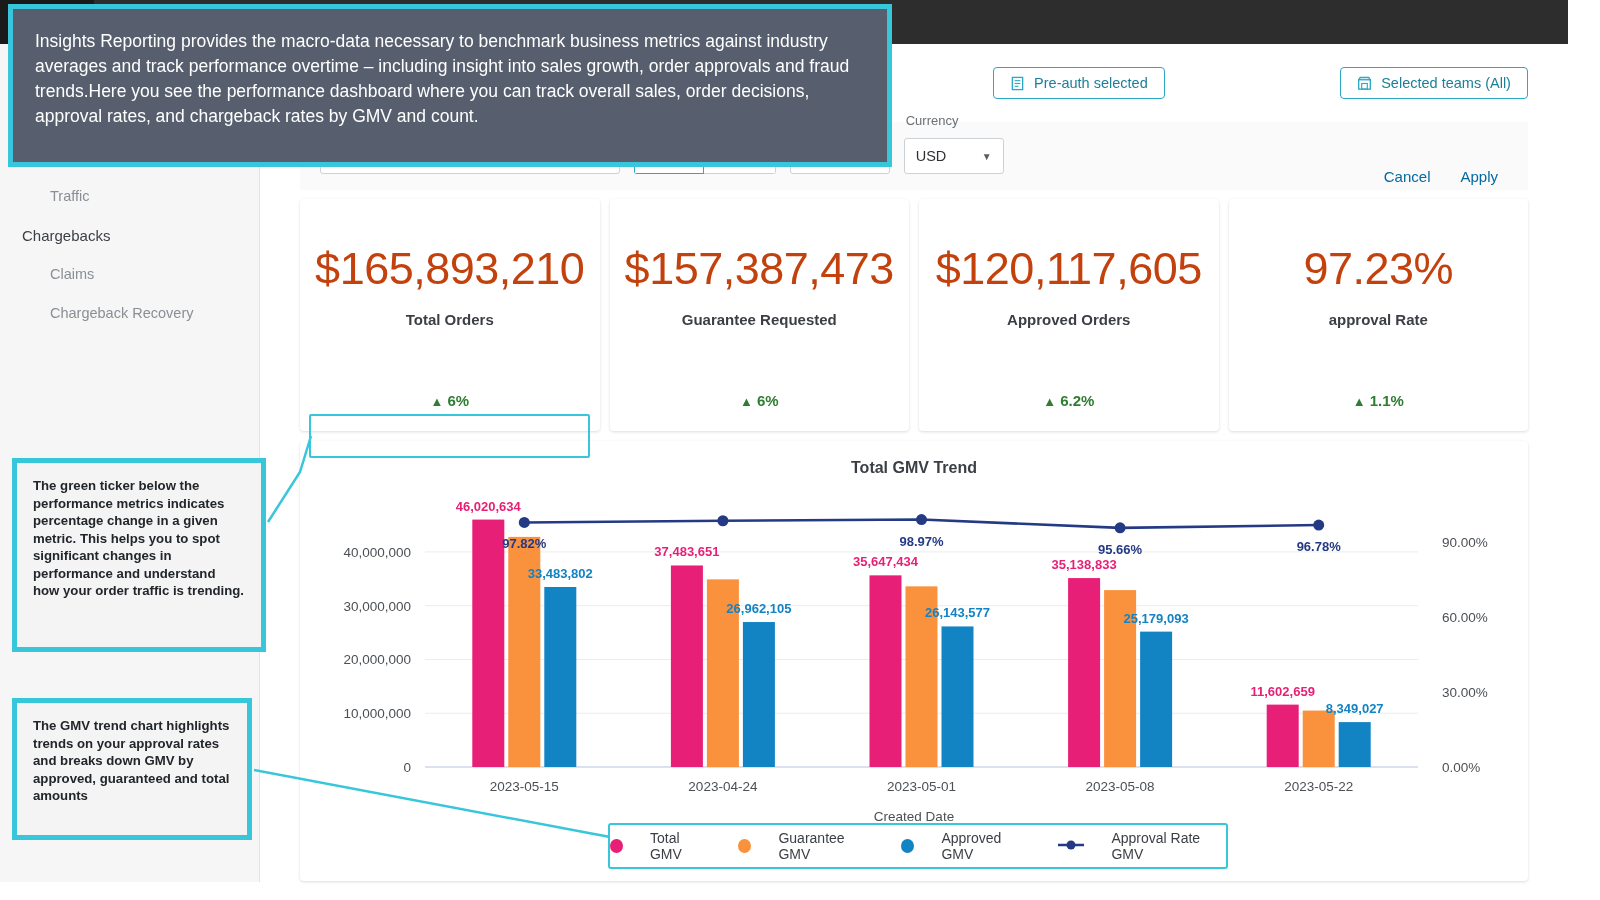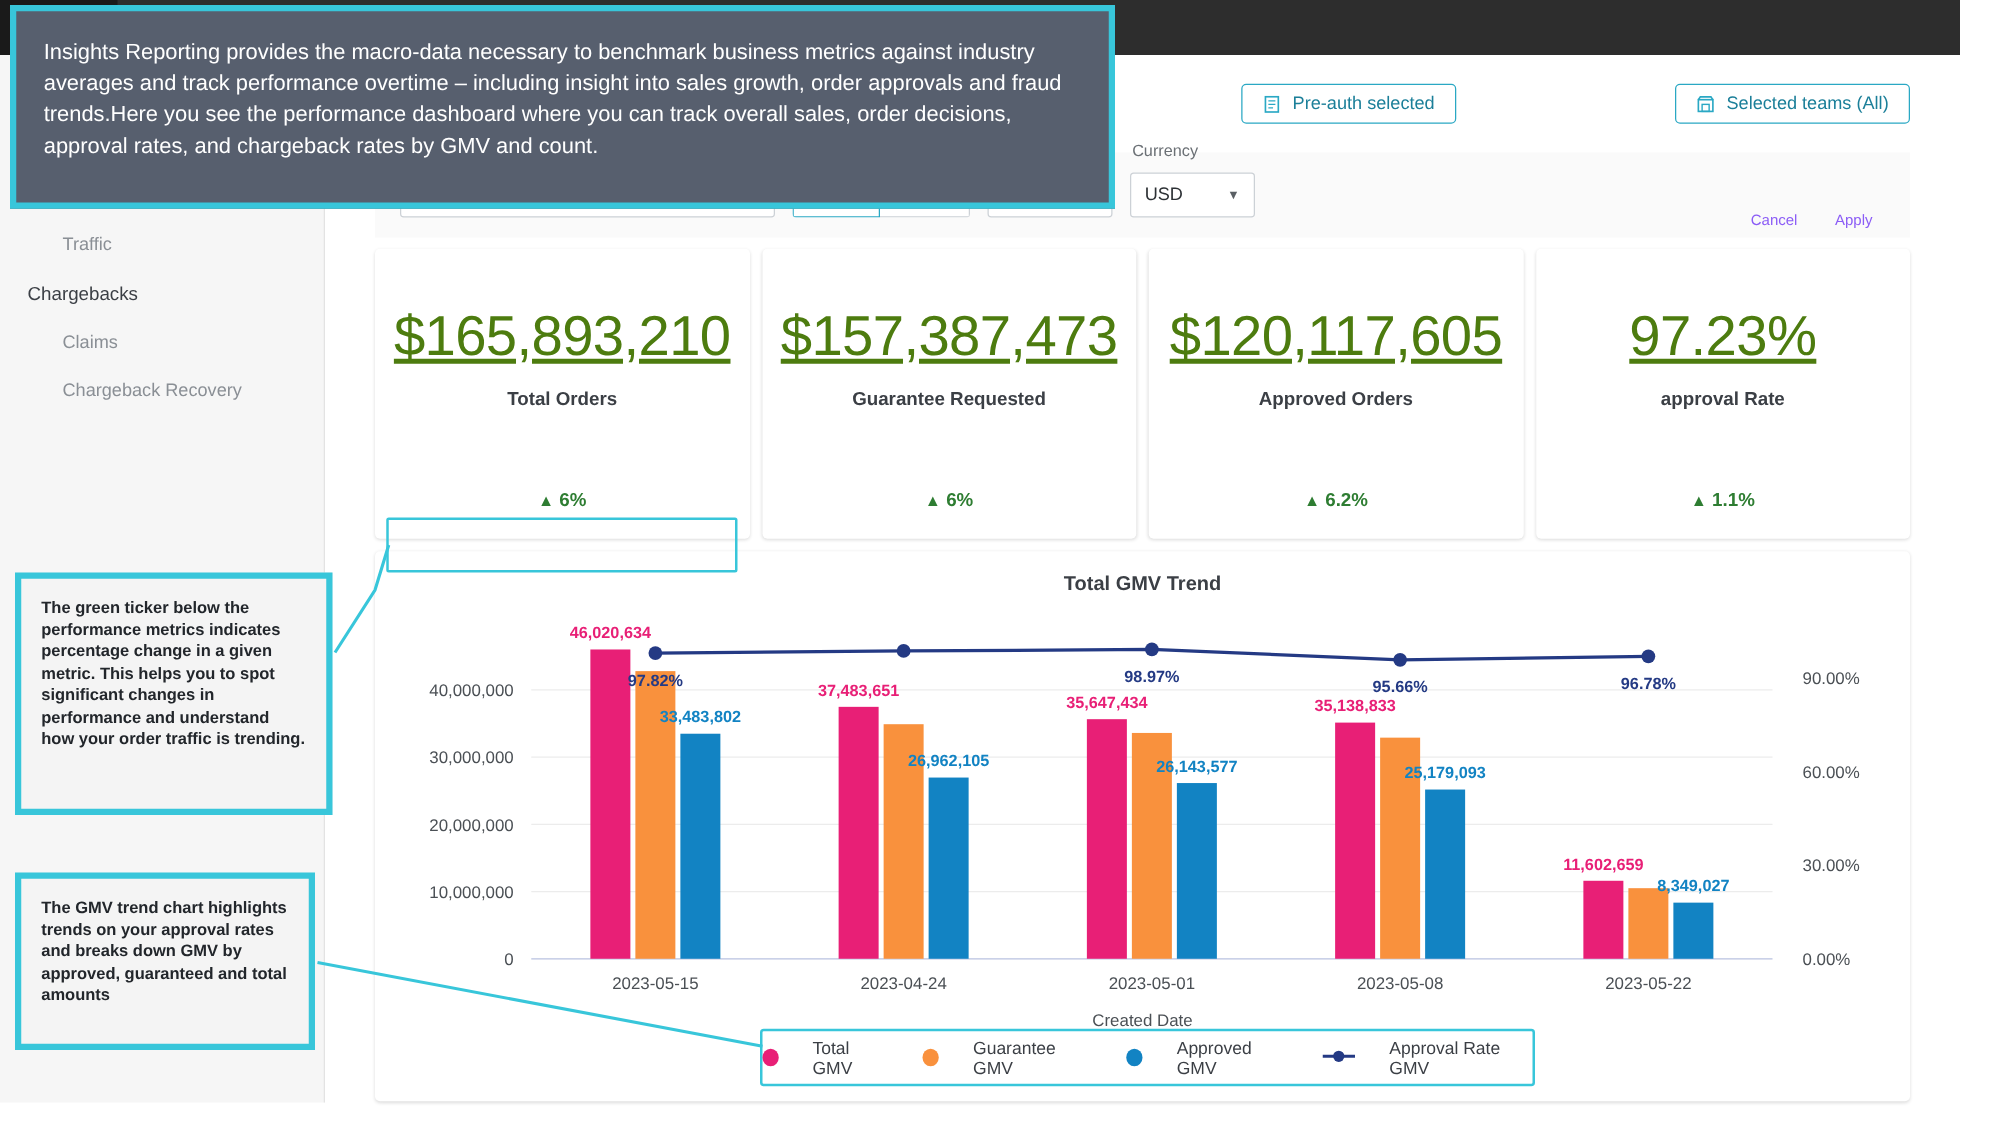--- a/index.html
+++ b/index.html
@@ -86,34 +86,34 @@
     border: 1px solid #ccd1d6; border-radius: 3px; background: #ffffff;
     font-size: 14.5px; color: #2d3135;
   }
   .sel .chev { font-size: 10px; color: #5a5f64; margin-left: 14px; }
 
   .cur-wrap { position: relative; }
   .cur-label {
     position: absolute; left: 2px; top: -25px; font-size: 13px; color: #6b7075;
   }
   .fb-actions { margin-left: auto; display: flex; gap: 30px; padding-right: 10px; }
-  .ghost-btn { font-size: 12px; color: #8b5cf6; margin-top: 40px; }
+  .ghost-btn { font-size: 15px; color: #0369a1; margin-top: 40px; }
 
   
   .kpi-row {
     position: absolute; left: 40px; top: 155px; width: 1228px; height: 232px;
     display: flex; gap: 10px;
   }
   .kpi {
     flex: 1; background: #ffffff; border-radius: 4px;
     box-shadow: 0 1px 3px rgba(0,0,0,.14);
     display: flex; flex-direction: column; align-items: center;
     padding-top: 44px; position: relative;
   }
-  .kpi-val { font-size: 45px; color: #4d7c0f; font-weight: 300; letter-spacing: -.5px; white-space: nowrap; text-decoration: underline; }
+  .kpi-val { font-size: 45px; color: #c2410c; font-weight: 300; letter-spacing: -.5px; white-space: nowrap; }
   .kpi-label { font-size: 15px; color: #3b3f45; font-weight: bold; margin-top: 16px; }
   .kpi-delta {
     position: absolute; bottom: 22px; left: 0; right: 0; text-align: center;
     font-size: 15px; color: #2e7d32; font-weight: bold;
   }
   .kpi-delta .tri { color: #2e7d32; font-size: 13px; }
 
   
   .chart-card {
     position: absolute; left: 40px; top: 397px; width: 1228px; height: 440px;

